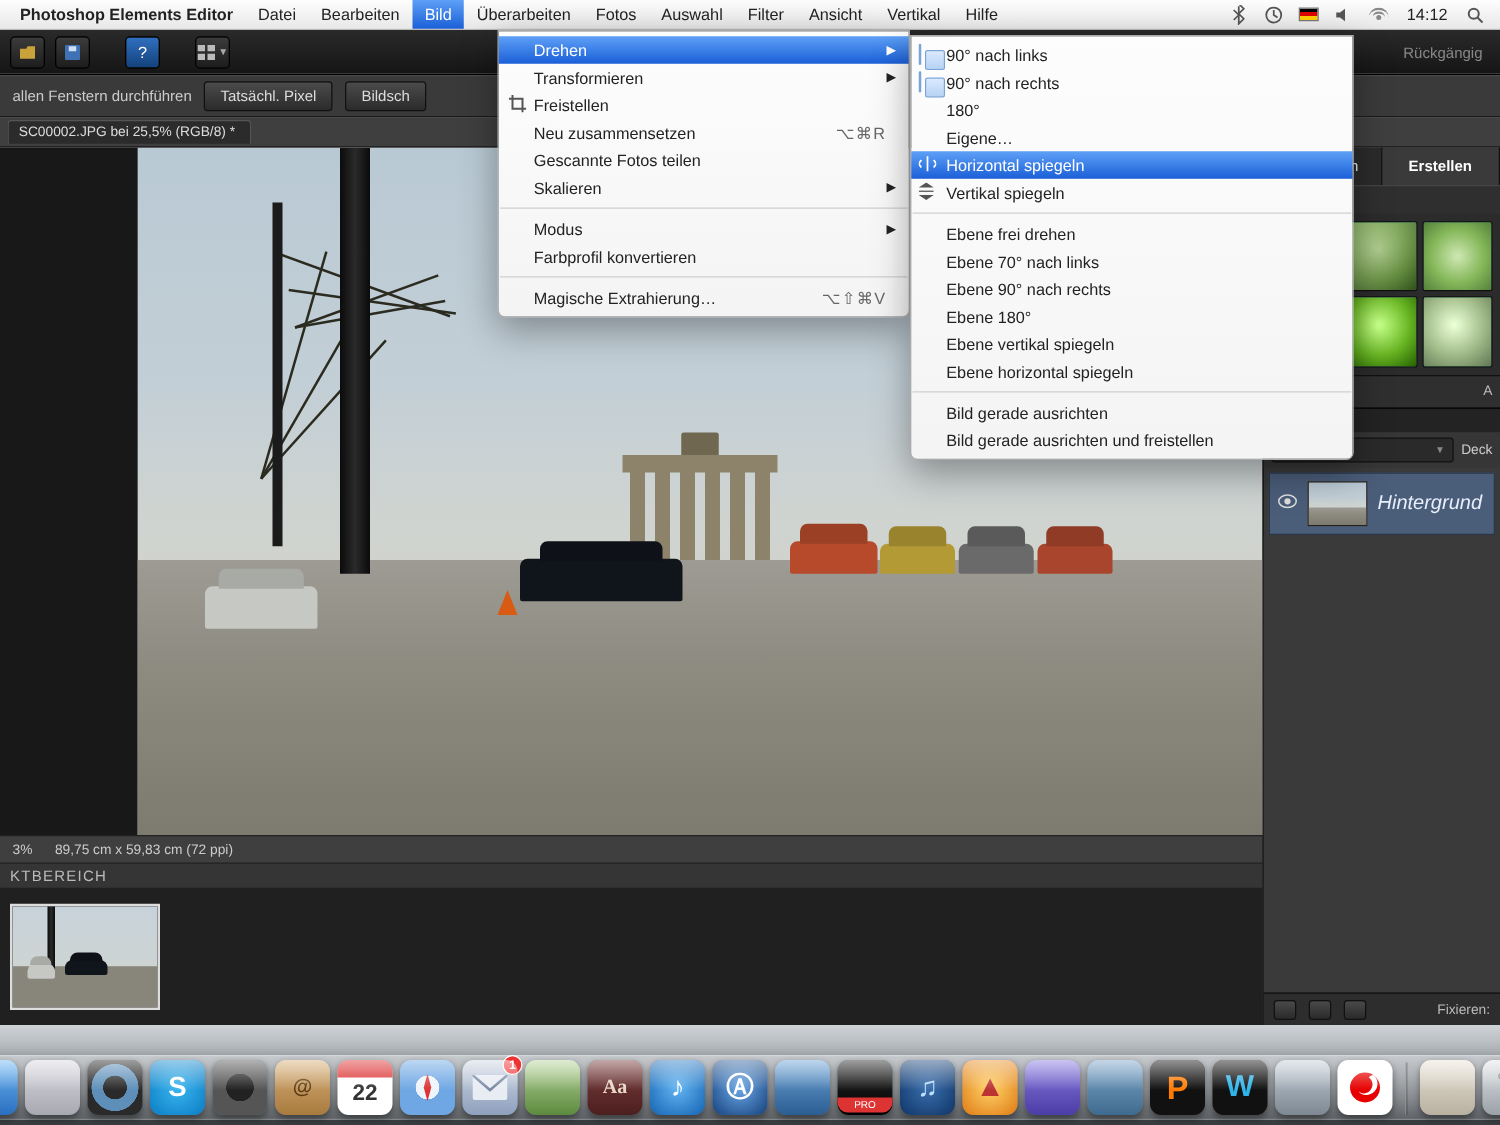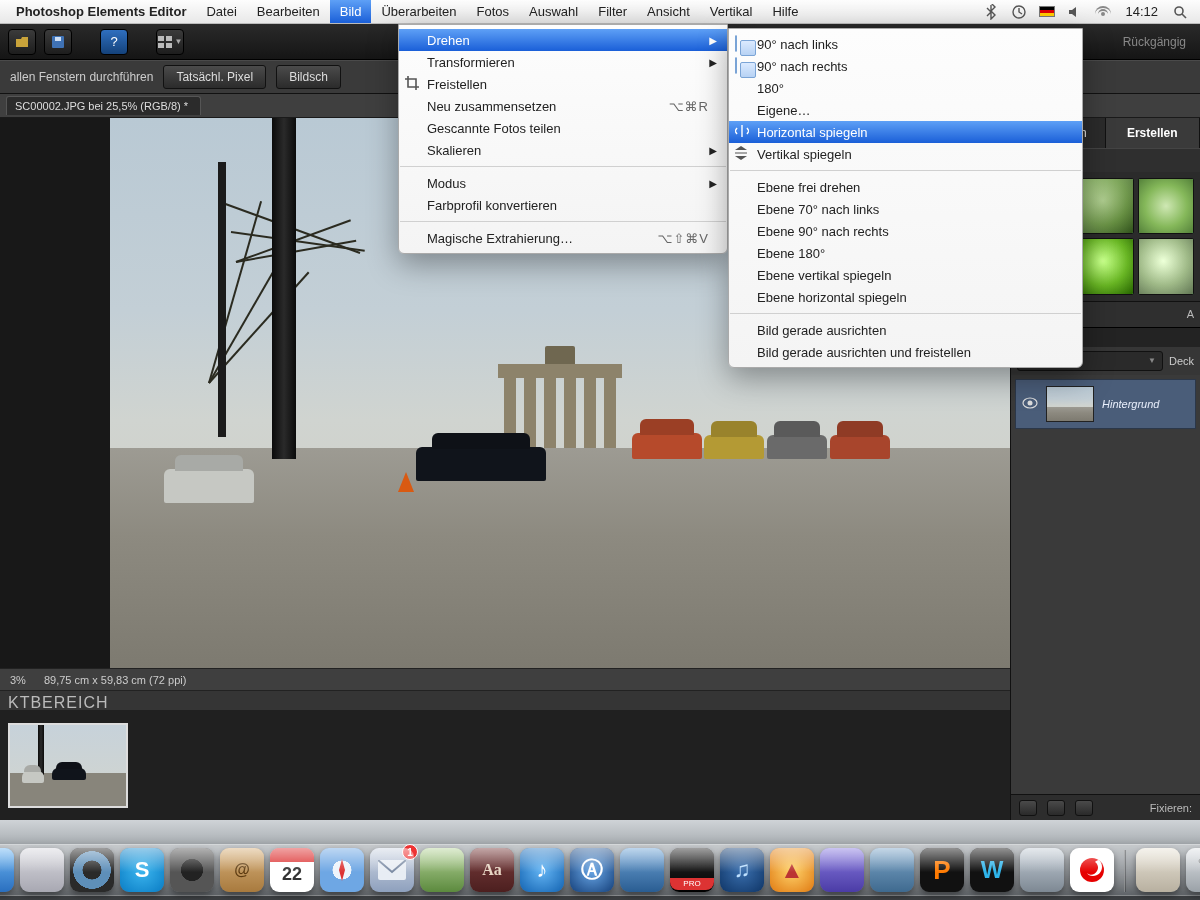--- a/index.html
+++ b/index.html
@@ -80,21 +80,21 @@
   .car.c4 { left:66%; width:60px;  background:#b49a34; bottom:38%; height:24px;}
   .car.c5 { left:73%; width:60px;  background:#6a6a6a; bottom:38%; height:24px;}
   .car.c6 { left:80%; width:60px;  background:#a8452c; bottom:38%; height:24px;}
   .tree { position:absolute; left:2%; top:4%; width:30%; height:55%; }
   .tree span{ position:absolute; background:#2b2b20; height:2px; transform-origin:left center;}
   .cone { position:absolute; left:32%; bottom:32%; width:0; height:0; border-left:8px solid transparent; border-right:8px solid transparent; border-bottom:20px solid #d95a12;}
 
   
   .canvas-status { height:22px; background:#3f3f3f; border-top:1px solid #222; color:#ccc; font-size:11px;
                    display:flex; align-items:center; padding:0 10px; gap:18px;}
-  .bin-header { height:20px; background:#353535; color:#bbb; font-size:16px; letter-spacing:1px; padding:3px 8px; border-top:1px solid #222;}
+  .bin-header { height:20px; background:#353535; color:#bbb; font-size:12px; letter-spacing:1px; padding:3px 8px; border-top:1px solid #222;}
   .project-bin { height:110px; background:#202020; display:flex; align-items:center; padding:8px; gap:10px;}
   .thumb { width:120px; height:85px; border:2px solid #ddd; position:relative; overflow:hidden;}
   .thumb .sky { background:linear-gradient(#c7d2da,#d2d5ce);}
   .thumb .ground{ height:40%; background:#88857b;}
   .thumb .pole{ left:24%; width:6px;}
   .thumb .car{ bottom:32%; height:12px;} .thumb .car::before{ top:-6px; height:7px;}
   .thumb .car.c1{ left:36%; width:34px; } .thumb .car.c2{ left:10%; width:22px; bottom:28%;}
 
   
   .panels { width:190px; background:#3a3a3a; border-left:1px solid #111; display:flex; flex-direction:column; color:#ccc;}
@@ -110,21 +110,21 @@
   .swatch::before{ content:""; position:absolute; inset:0; background:radial-gradient(circle at 45% 40%, #b6e08a 0%, #6fa63e 55%, #3f6b24 100%); }
   .swatch.v2::after{ content:""; position:absolute; inset:0; background:linear-gradient(135deg, rgba(255,255,255,.3), rgba(0,0,0,.25)); }
   .swatch.v3::before{ background:radial-gradient(circle at 50% 50%, #cfe8b4 0%, #85b85a 55%, #54813a 100%); }
   .swatch.v4::before{ filter:hue-rotate(-15deg) brightness(.8);}
   .swatch.v5::before{ filter:contrast(1.4);} .swatch.v6::before{ filter:saturate(.4) brightness(1.2); }
   .panel-foot { height:26px; background:#2f2f2f; border-top:1px solid #111; display:flex; justify-content:flex-end; padding:0 6px; align-items:center; font-size:11px; color:#bbb;}
 
   .layers-hdr { background:#232323; color:#ddd; font-size:10px; font-weight:bold; letter-spacing:1px; padding:4px 8px; border-top:1px solid #000;}
   .blend-row { display:flex; align-items:center; height:28px; background:#363636; padding:0 6px; gap:6px; font-size:11px;}
   .blend-sel { flex:1; height:20px; background:#2a2a2a; border:1px solid #111; border-radius:3px; color:#aaa; display:flex; align-items:center; padding:0 6px; justify-content:space-between; font-style:normal;}
-  .layer-item { display:flex; align-items:center; gap:8px; height:50px; background:#4a5d79; border:1px solid #2b3749; margin:4px 4px 0 4px; padding:0 6px; font-size:11px; font-style:italic; color:#e8eefb;}
+  .layer-item { display:flex; align-items:center; gap:8px; height:50px; background:#4a5d79; border:1px solid #2b3749; margin:4px 4px 0 4px; padding:0 6px; font-size:16px; font-style:italic; color:#e8eefb;}
   .layer-item .eye { width:16px; color:#ddd;}
   .layer-thumb { width:48px; height:36px; border:1px solid #222; position:relative; overflow:hidden; background:#888;}
   .layers-space { flex:1; background:#3a3a3a; }
   .layers-foot { height:26px; background:#2d2d2d; border-top:1px solid #111; display:flex; align-items:center; gap:10px; padding:0 8px; color:#bbb; font-size:11px;}
   .mini-ico { width:18px; height:16px; border:1px solid #111; border-radius:3px; background:linear-gradient(#4a4a4a,#2a2a2a);}
 
   
   .dock-wrap { position:absolute; left:0; right:0; bottom:0; height:80px; background:linear-gradient(#cfd3d7 0%, #9ea3a8 40%, #4e5256 100%); display:flex; align-items:flex-end; justify-content:center; padding-bottom:4px;}
   .dock { display:flex; align-items:flex-end; gap:6px; padding:4px 10px; border-radius:8px;
           background:linear-gradient(rgba(255,255,255,.35), rgba(255,255,255,.05));
@@ -188,21 +188,21 @@
     </span>
   <span class="clock">14:12</span>
   <span class="status">
       <svg class="status-icon" viewBox="0 0 16 16">
         <circle cx="7" cy="7" r="4" fill="none" stroke="#555" stroke-width="1.6"></circle>
         <path d="m10 10 4 4" stroke="#555" stroke-width="1.6"></path>
       </svg>
     </span>
 </div>
 
-<div class="dropdown" id="menu1" style="left:398px; top:24px; width:330px;">
+<div class="dropdown" id="menu1" style="left:398px; top:24px; width:330px;text-align:right;">
 <div class="ditem sel">Drehen<span class="arrow">▶</span></div>
     <div class="ditem">Transformieren<span class="arrow">▶</span></div>
     <div class="ditem">Freistellen<span class="licon"><svg width="14" height="14" viewBox="0 0 14 14">
           <path d="M3 0v11h11M0 3h11v11" fill="none" stroke="#555" stroke-width="1.6"></path>
         </svg></span></div>
     <div class="ditem">Neu zusammensetzen<span class="shortcut">⌥⌘R</span></div>
     <div class="ditem">Gescannte Fotos teilen</div>
     <div class="ditem">Skalieren<span class="arrow">▶</span></div>
     <div class="sep"></div>
     <div class="ditem">Modus<span class="arrow">▶</span></div>

